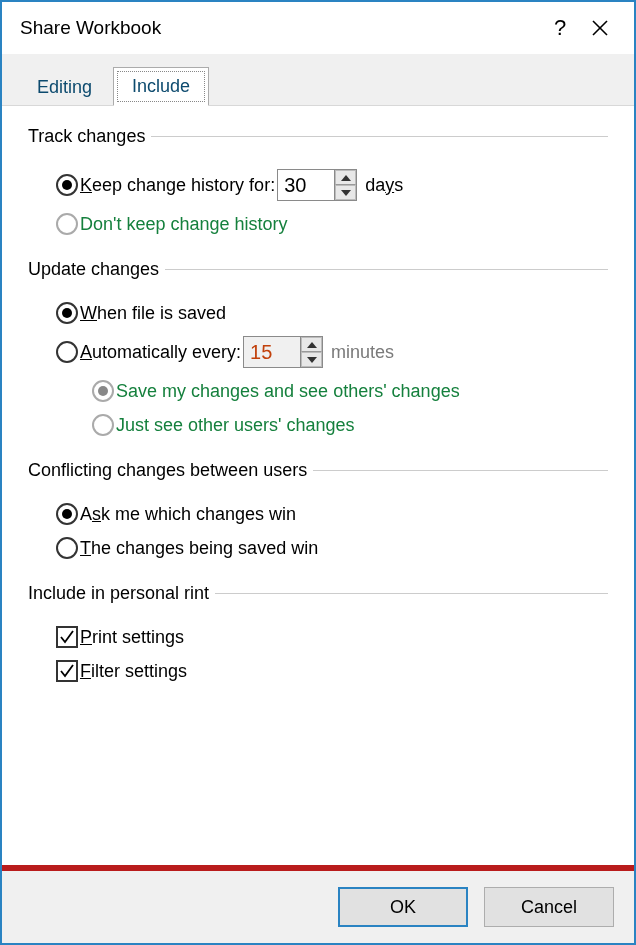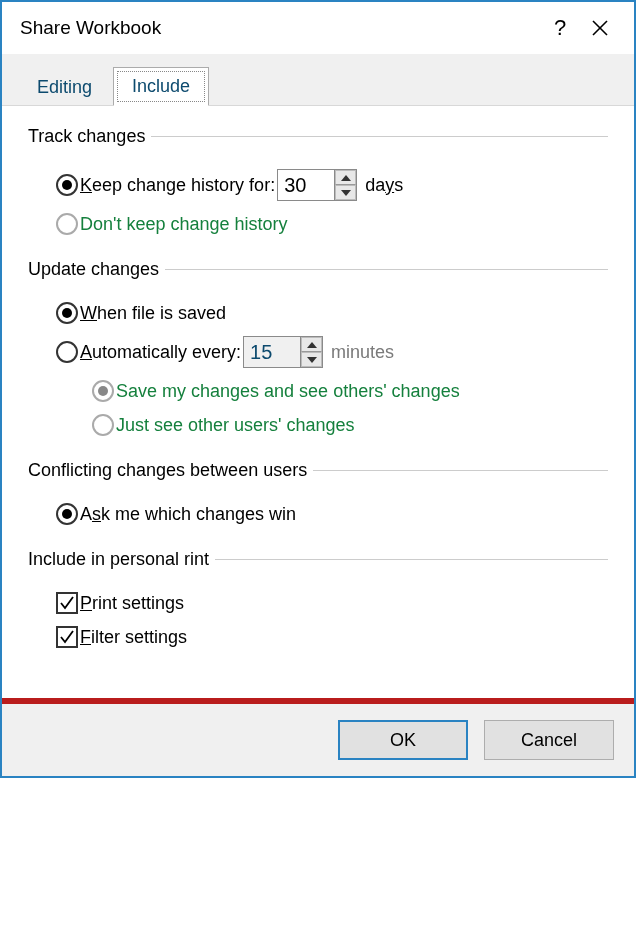--- a/index.html
+++ b/index.html
@@ -5,21 +5,21 @@
   * { box-sizing: border-box; }
   body {
     margin: 0;
     font-family: "Segoe UI", Arial, sans-serif;
     font-size: 18px;
     background: #fff;
     color: #000;
   }
   .dialog {
     width: 636px;
-    height: 778px;
+    height: 945px;
     border: 2px solid #2a83c2;
     background: #fff;
     position: relative;
     display: flex;
     flex-direction: column;
   }
   .titlebar {
     height: 52px;
     display: flex;
     align-items: center;
@@ -150,21 +150,21 @@
   }
   .spinner.disabled { background:#f0f0f0; }
   .spinner input {
     border: none;
     width: 56px;
     font-size: 20px;
     padding: 2px 6px;
     background: transparent;
     outline: none;
   }
-  .spinner.disabled input { color:#0c4a6e; }
+  .spinner.disabled input { color:#c2410c; }
   .spinner .spins {
     width: 22px;
     border-left: 1px solid #8a8a8a;
     display: flex;
     flex-direction: column;
   }
   .spinner .sp {
     flex: 1;
     background: #e8e8e8;
     border: 1px solid #bcbcbc;
@@ -297,20 +297,24 @@
       <div class="group-header">
         <span>Conflicting changes between users</span>
         <div class="line"></div>
       </div>
       <div class="opt-row">
         <span class="radio">
             <span class="dot"></span>
           </span>
         <span class="lbl"><span>A</span><span class="ul">s</span><span>k me which changes win</span></span>
       </div>
+      <div class="opt-row">
+        <span class="radio"></span>
+        <span class="lbl"><span class="ul">T</span><span>he changes being saved win</span></span>
+      </div>
     </div>
 
     <div class="group">
       <div class="group-header">
         <span>Include in personal rint</span>
         <div class="line"></div>
       </div>
       <div class="opt-row">
         <span class="checkbox">
           <svg width="16" height="16" viewBox="0 0 16 16">

